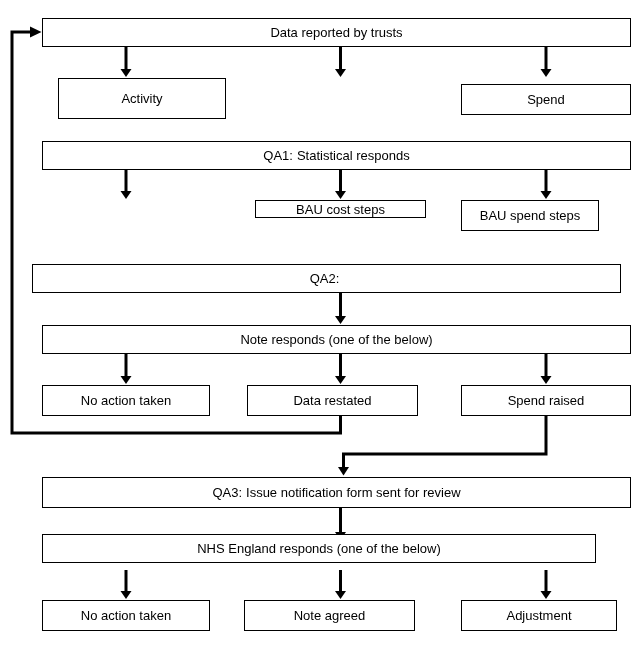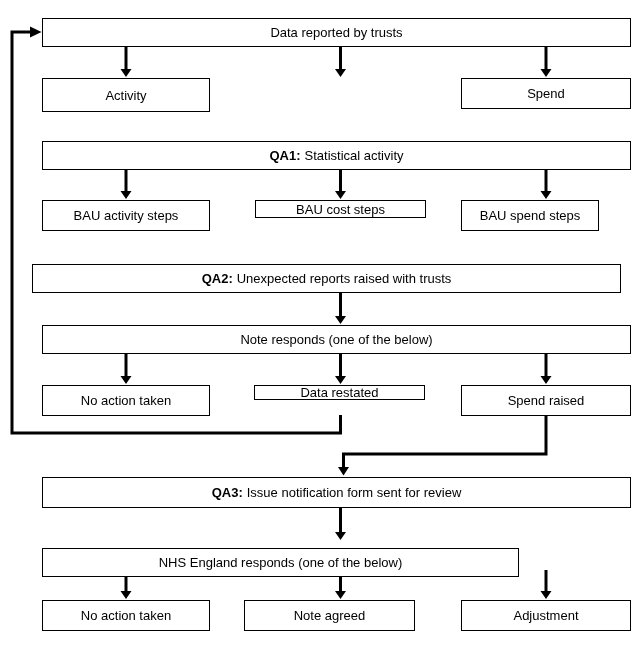--- a/index.html
+++ b/index.html
@@ -18,21 +18,21 @@
     border: 1.5px solid #000000;
     background: #ffffff;
     display: flex;
     align-items: center;
     justify-content: center;
     font-size: 13px;
     line-height: 1;
     white-space: nowrap;
     text-align: right;
   }
-  .qa-prefix { font-weight: bold; margin-right: 4px; }
+  .qa-prefix { font-weight: normal; margin-right: 4px; }
   .connectors {
     position: absolute;
     left: 0; top: 0;
     width: 643px; height: 645px;
     pointer-events: none;
   }
   .connectors path { stroke: #000000; stroke-width: 3; fill: none; }
   .connectors polygon { fill: #000000; stroke: none; }
 </style>
 </head>
@@ -112,73 +112,69 @@
     <g>
       <path d="M546 570 V592"></path>
         <polygon points="540.5,591 551.5,591 546,599"></polygon>
     </g>
   </svg>
 
   <div class="box" style="left:42px; top:18px; width:589px; height:29px">
     <span>Data reported by trusts</span>
   </div>
 
-  <div class="box" style="left:42px; top:78px; width:168px; height:34px">
+  <div class="box" style="left:58px; top:78px; width:168px; height:41px">
     <span>Activity</span>
   </div>
-  <div class="box" style="left:461px; top:78px; width:170px; height:31px">
+  <div class="box" style="left:461px; top:84px; width:170px; height:31px">
     <span>Spend</span>
   </div>
 
   <div class="box" style="left:42px; top:141px; width:589px; height:29px">
     <span class="qa-prefix">QA1:</span>
-      <span>Statistical activity</span>
+      <span>Statistical responds</span>
   </div>
 
-  <div class="box" style="left:42px; top:200px; width:168px; height:31px">
-    <span>BAU activity steps</span>
-  </div>
   <div class="box" style="left:255px; top:200px; width:171px; height:18px">
     <span>BAU cost steps</span>
   </div>
   <div class="box" style="left:461px; top:200px; width:138px; height:31px">
     <span>BAU spend steps</span>
   </div>
 
   <div class="box" style="left:32px; top:264px; width:589px; height:29px">
     <span class="qa-prefix">QA2:</span>
-      <span>Unexpected reports raised with trusts</span>
   </div>
 
   <div class="box" style="left:42px; top:325px; width:589px; height:29px">
     <span>Note responds (one of the below)</span>
   </div>
 
   <div class="box" style="left:42px; top:385px; width:168px; height:31px">
     <span>No action taken</span>
   </div>
-  <div class="box" style="left:254px; top:385px; width:171px; height:15px">
+  <div class="box" style="left:247px; top:385px; width:171px; height:31px">
     <span>Data restated</span>
   </div>
   <div class="box" style="left:461px; top:385px; width:170px; height:31px">
     <span>Spend raised</span>
   </div>
 
   <div class="box" style="left:42px; top:477px; width:589px; height:31px">
     <span class="qa-prefix">QA3:</span>
       <span>Issue notification form sent for review</span>
   </div>
 
-  <div class="box" style="left:42px; top:548px; width:477px; height:29px">
+  <div class="box" style="left:42px; top:534px; width:554px; height:29px">
     <span>NHS England responds (one of the below)</span>
   </div>
 
   <div class="box" style="left:42px; top:600px; width:168px; height:31px">
     <span>No action taken</span>
   </div>
   <div class="box" style="left:244px; top:600px; width:171px; height:31px">
     <span>Note agreed</span>
   </div>
-  <div class="box" style="left:461px; top:600px; width:170px; height:31px">
+  <div class="box" style="left:461px; top:600px; width:156px; height:31px">
     <span>Adjustment</span>
   </div>
 
 </div>
 
 </body></html>

